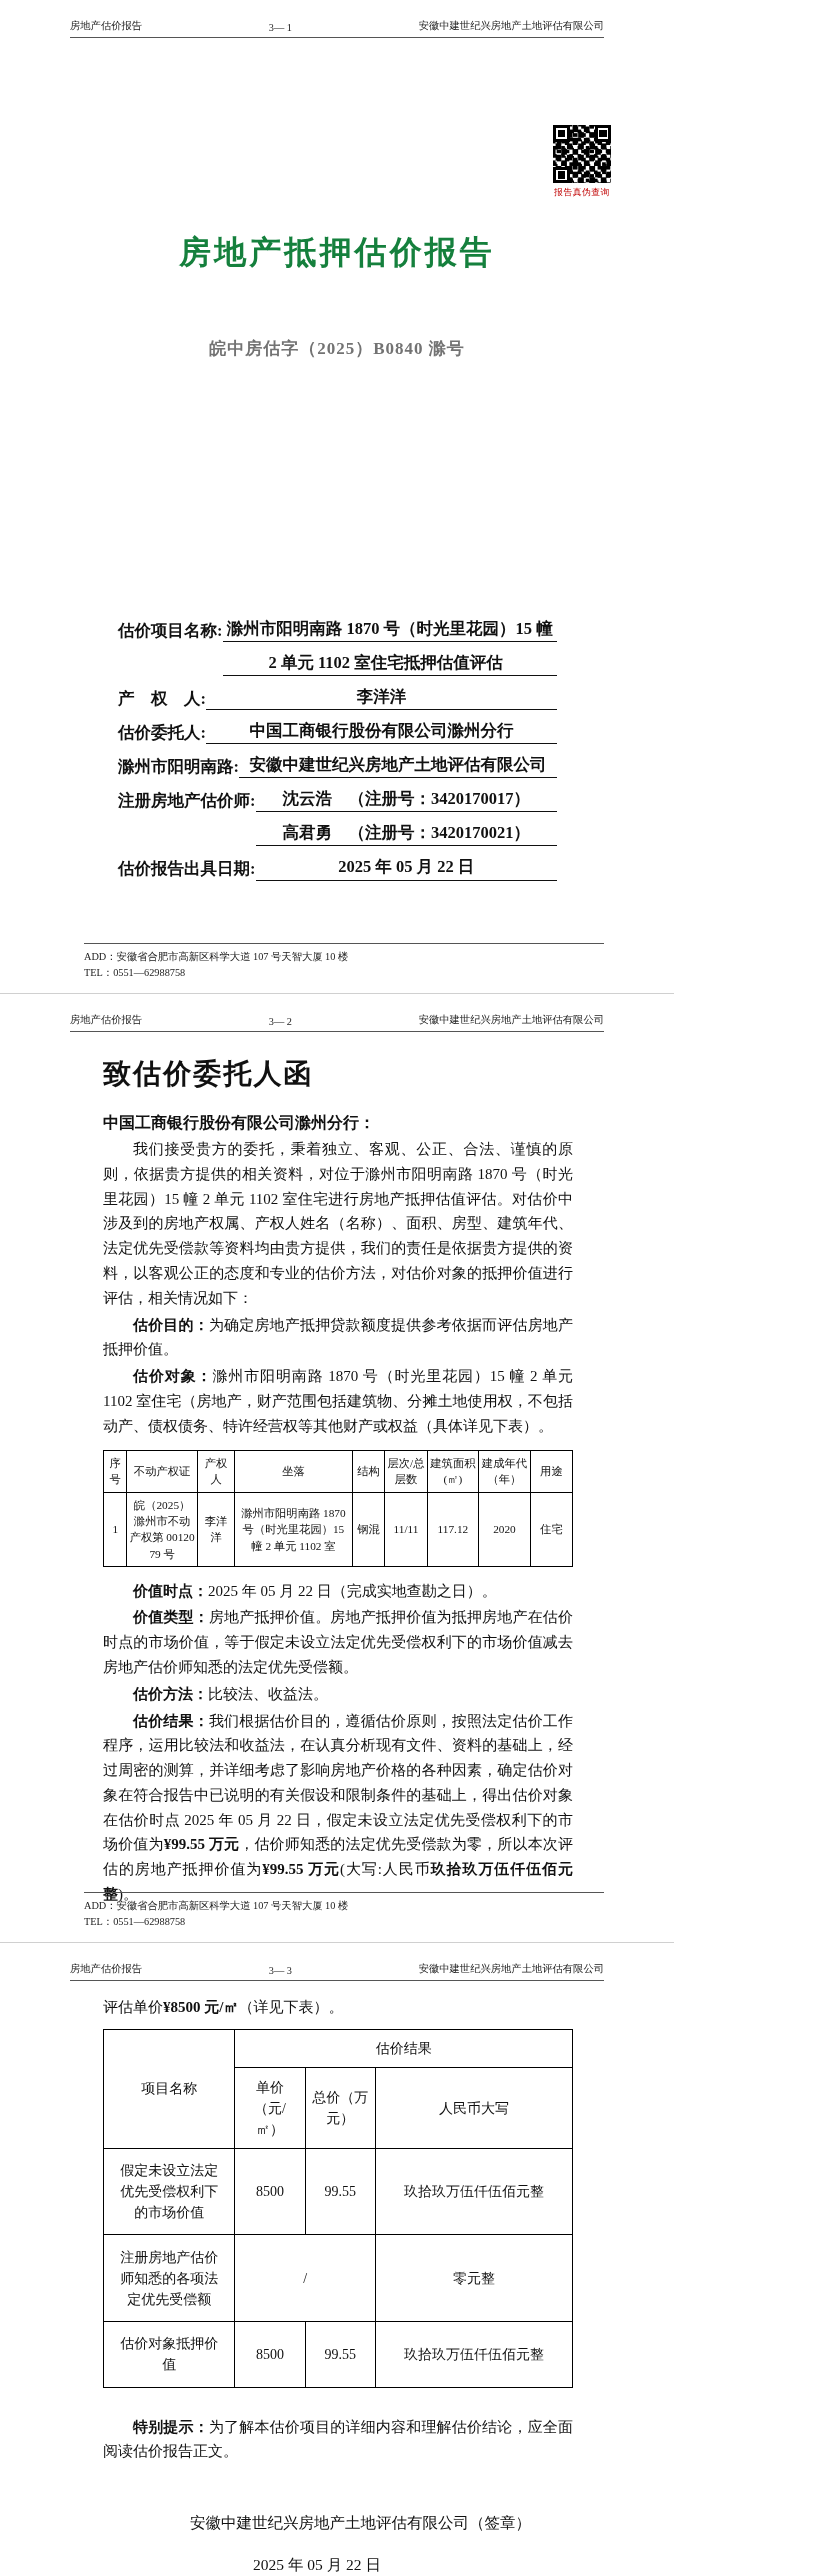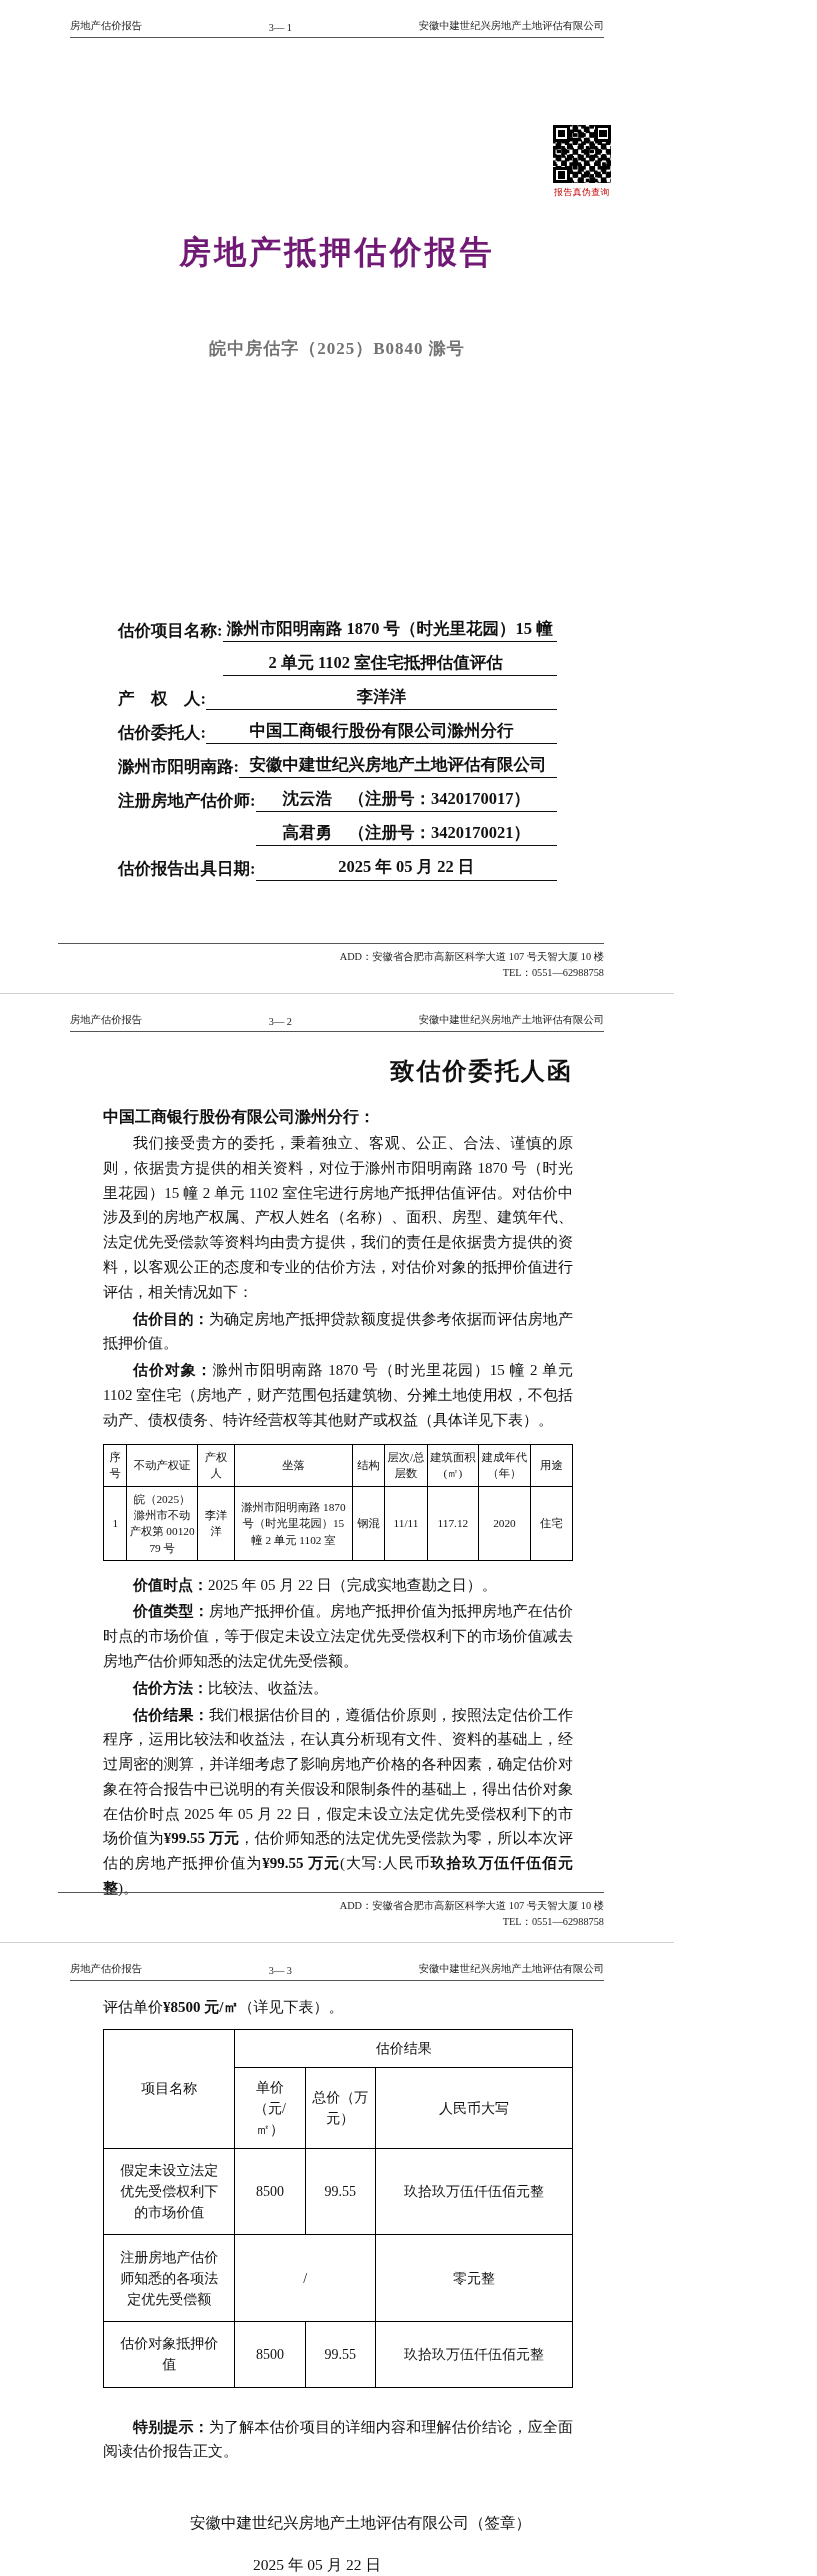--- a/index.html
+++ b/index.html
@@ -15,60 +15,60 @@
   .page3 { height:1357px; }
 
   
   .page-header {
     position:absolute; top:18.5px; left:70px; right:70px;
     display:flex; justify-content:space-between; align-items:flex-end;
     font-size:10.3px; color:#222;
     padding-bottom:4.1px; border-bottom:1px solid #555;
   }
   .page-footer {
-    position:absolute; left:58px; right:70px; bottom:11.3px;
+    position:absolute; left:84px; right:70px; bottom:11.3px;
     font-size:10.3px; color:#222; line-height:1.6;
-    border-top:1px solid #555; padding-top:5.2px;text-align:right;
+    border-top:1px solid #555; padding-top:5.2px;
   }
 
   
   .qr-box { position:absolute; top:125px; right:61px; width:62px; text-align:center; }
   .qr {
     position:relative; width:58px; height:58px; margin:0 auto 4.1px;
     background:
       repeating-conic-gradient(#000 0% 25%, transparent 0% 50%) 0 0 / 8.2px 8.2px,
       repeating-conic-gradient(#000 0% 25%, transparent 0% 50%) 2.6px 1.5px / 11.3px 11.3px,
       #fff;
   }
   .finder { position:absolute; width:16.5px; height:16.5px; background:#fff; border:3.6px solid #000; }
   .finder::after { content:""; position:absolute; inset:1.5px; background:#000; }
   .finder.tl { top:0; left:0; } .finder.tr { top:0; right:0; } .finder.bl { bottom:0; left:0; }
   .qr-caption { color:#c00000; font-size:8.8px; letter-spacing:0.5px; }
 
   
   .doc-title {
     margin-top:234px; text-align:center;
     font-size:32px; line-height:1.15; font-weight:bold;
-    letter-spacing:3.1px; color:#701a75;
+    letter-spacing:3.1px; color:#15803d;
   }
   .doc-no {
     margin-top:66px; text-align:center;
     font-size:17px; font-weight:bold; letter-spacing:1px; color:#737373;
   }
   .cover-form { margin:258px 117px 0 118px; font-weight:bold; }
   .frow { display:flex; align-items:flex-end; font-size:16.5px; line-height:1.35; margin-bottom:9.8px; }
   .flabel { white-space:pre; }
   .ghost { visibility:hidden; }
   .fvalue { flex:1; border-bottom:1px solid #111; text-align:center; padding:0 3.1px 1px; }
   .fvalue.left-lean { text-align:left; padding-left:46px; }
 
   
   .content  { margin:0 101px 0 103px; padding-top:61px; }
   .content3 { margin:0 101px 0 103px; padding-top:52px; }
-  .letter-title { text-align:right; font-size:24px; font-weight:bold; letter-spacing:2.1px; margin-bottom:16.5px; }
+  .letter-title { text-align:left; font-size:28px; font-weight:bold; letter-spacing:2.1px; margin-bottom:16.5px; }
   .salutation { font-size:16px; font-weight:bold; line-height:1.6; margin-bottom:2.1px; }
   .para { font-size:15px; line-height:1.65; text-align:justify; margin-bottom:2.1px; }
   .indent { text-indent:2em; }
   .plabel { font-weight:bold; }
   .em { font-weight:bold; }
 
   
   .prop-table { width:100%; border-collapse:collapse; margin:11.3px 0; font-size:11.3px; line-height:1.45; table-layout:fixed; }
   .prop-table th, .prop-table td { border:1px solid #000; text-align:center; vertical-align:middle; padding:4.1px 2.1px; font-weight:normal; word-break:break-all; }
 

